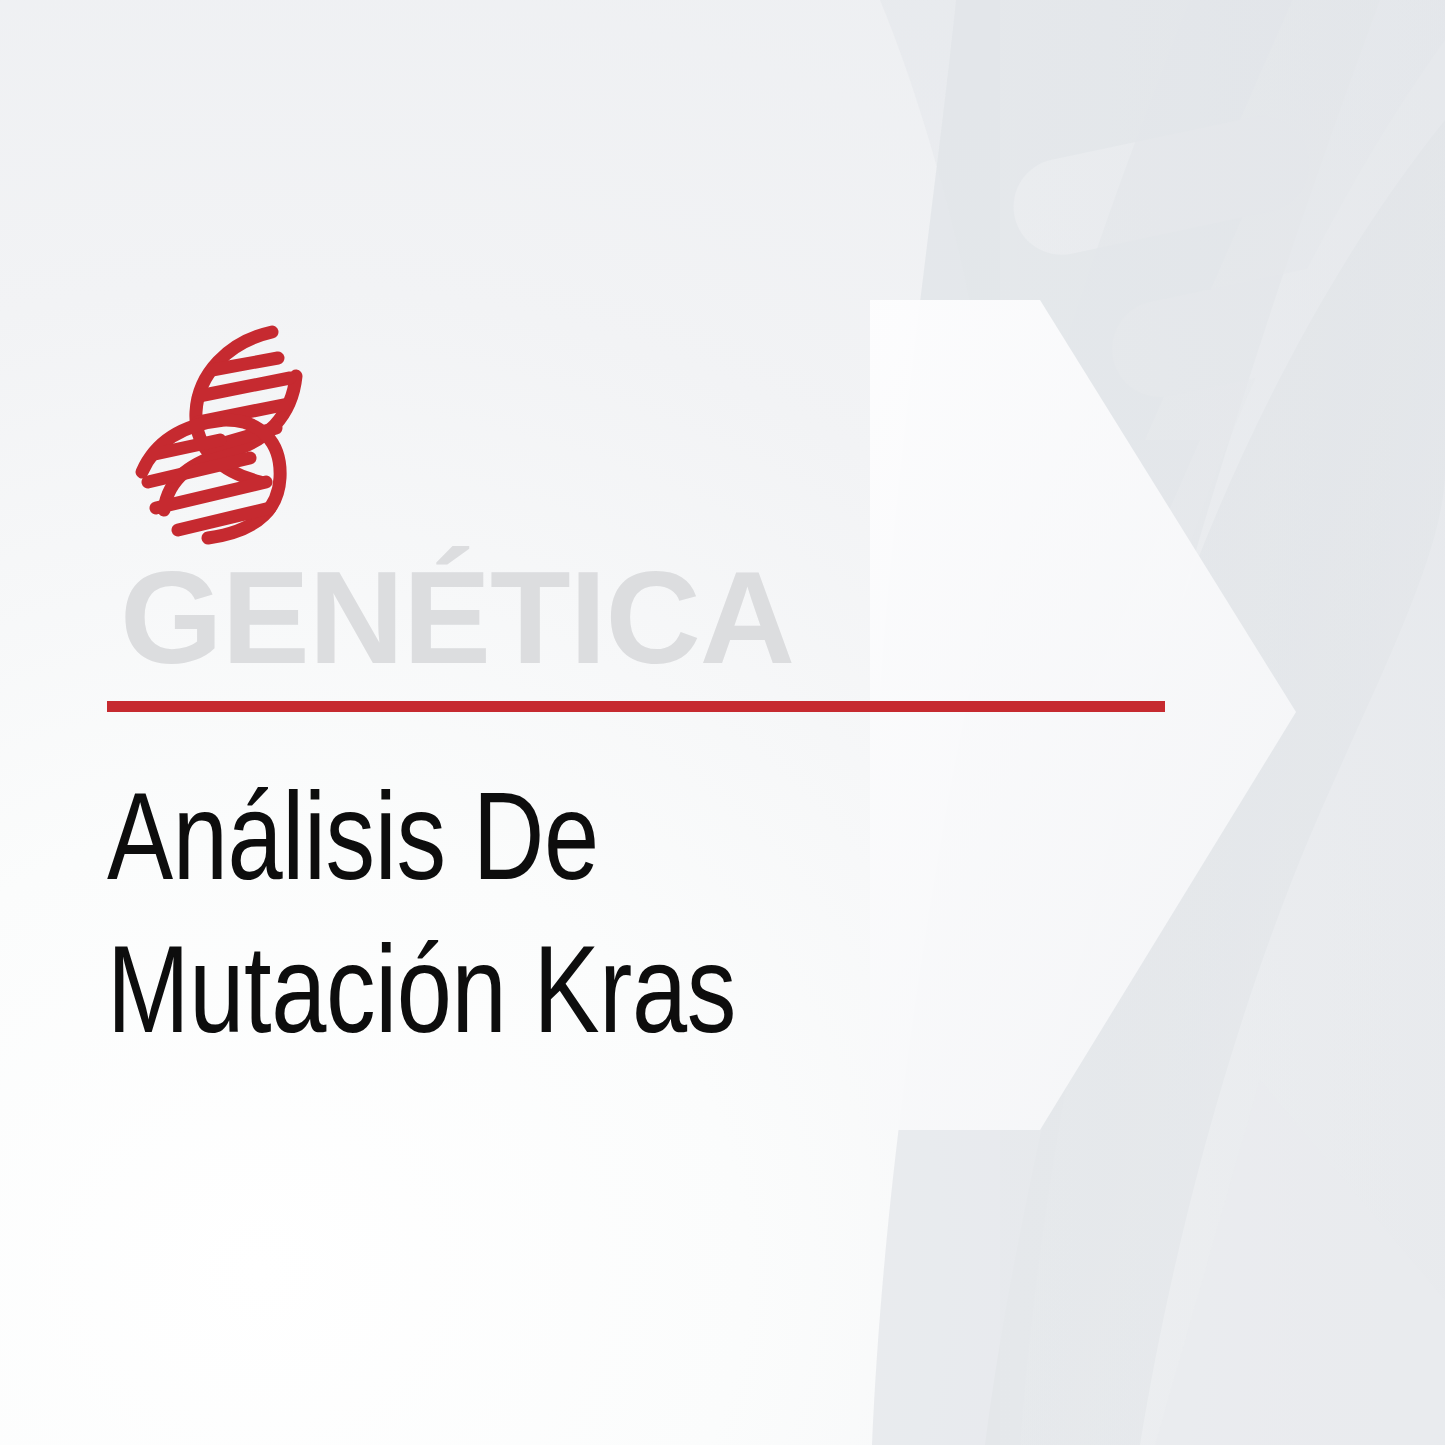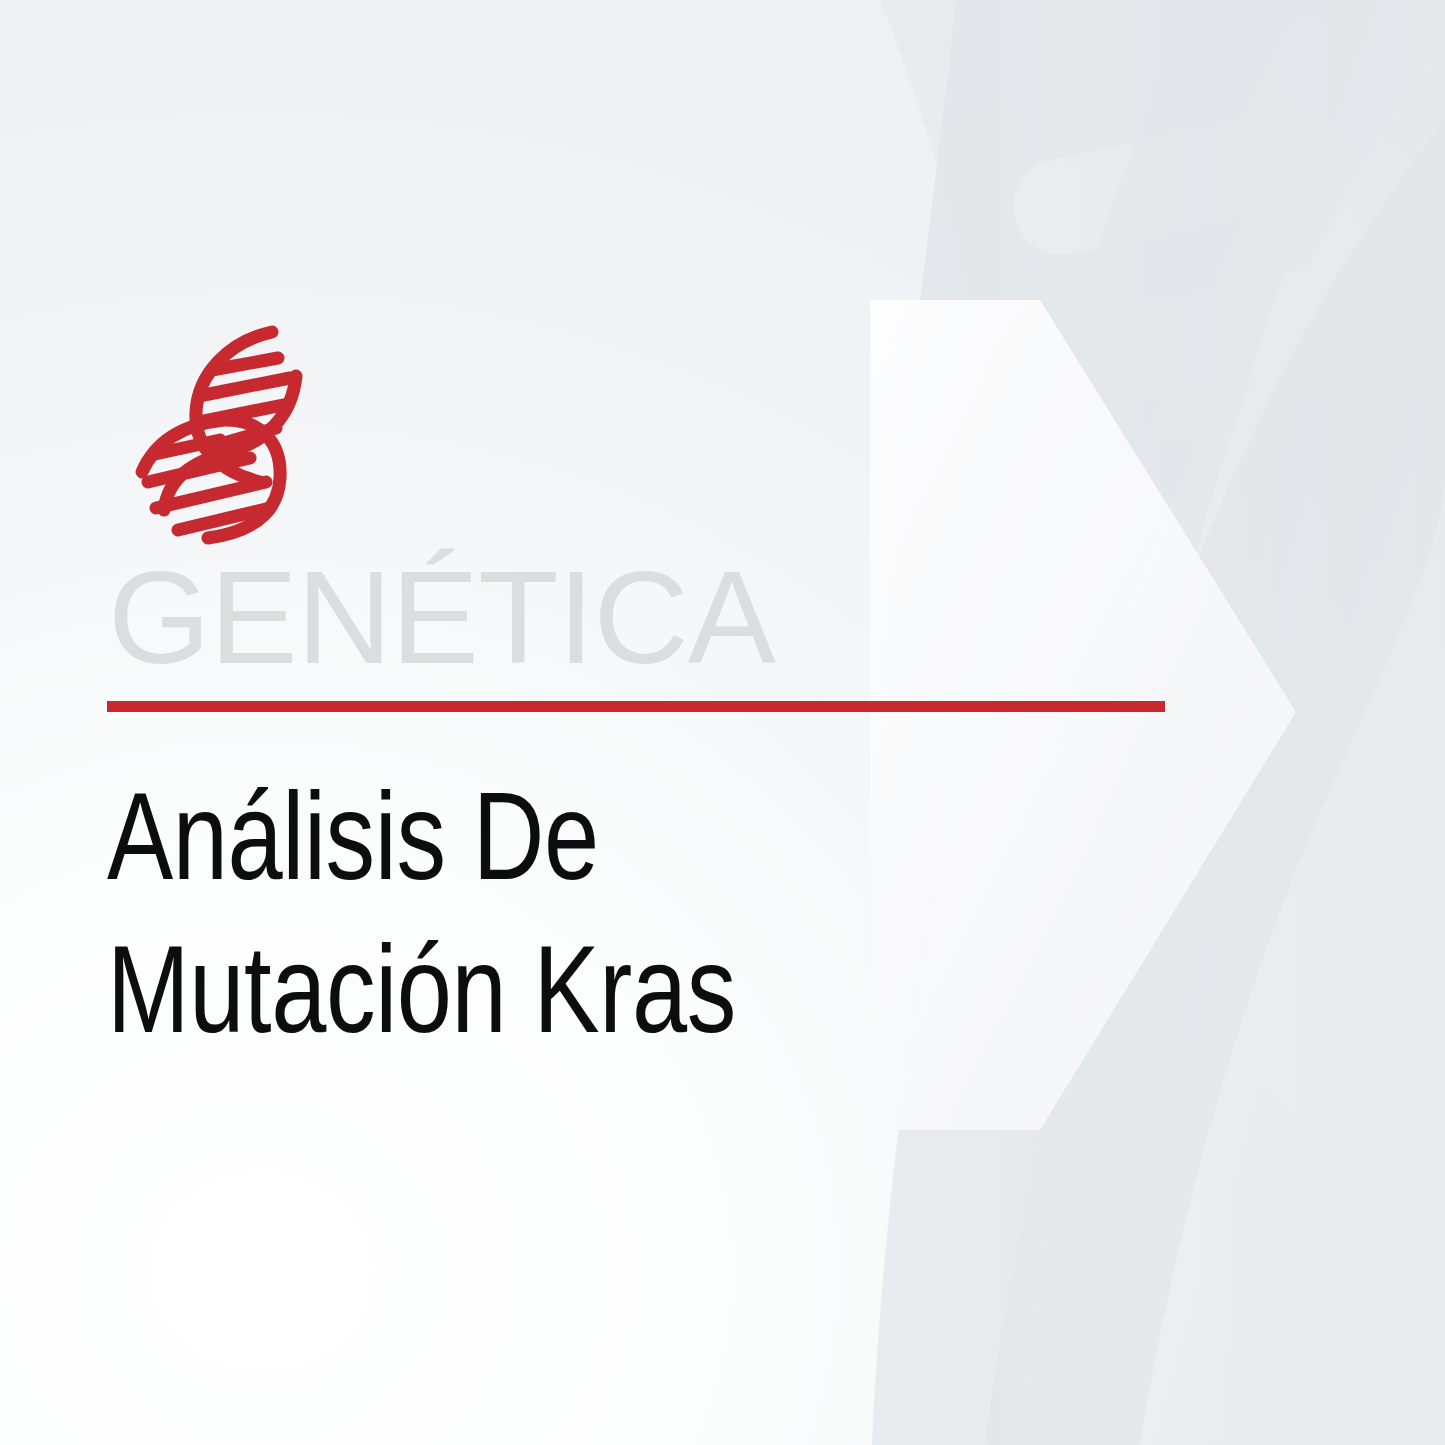--- a/index.html
+++ b/index.html
@@ -28,25 +28,25 @@
     left:0;top:0;
     width:1445px;height:1445px;
   }
   #dna-icon{
     position:absolute;
     left:100px;top:312px;
     width:240px;height:240px;
   }
   #category{
     position:absolute;
-    left:108px;
+    left:120px;
     top:552px;
     font-size:132px;
     line-height:1;
-    font-weight:normal;
+    font-weight:bold;
     letter-spacing:-1px;
     color:#dcdddf;
     white-space:nowrap;
     -webkit-font-smoothing:antialiased;
   }
   #divider{
     position:absolute;
     left:107px;
     top:701px;
     width:1058px;

